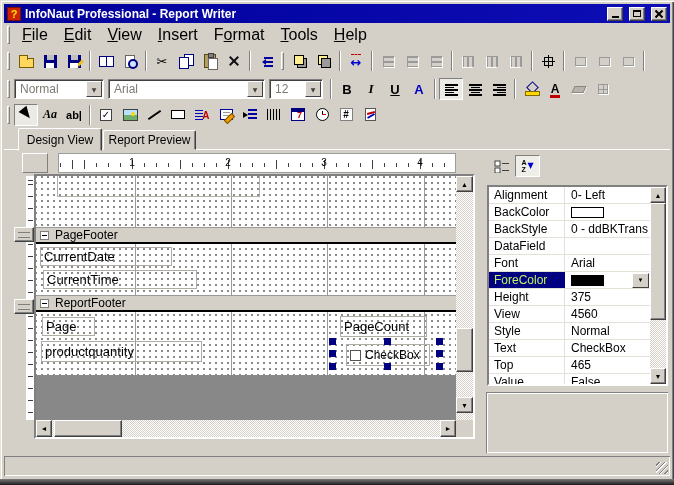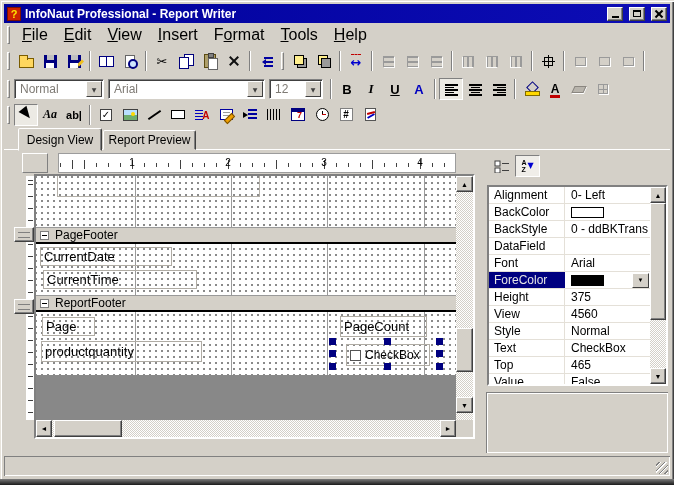--- a/index.html
+++ b/index.html
@@ -146,21 +146,21 @@
 
 .pbtn{position:absolute;width:25px;height:22px;display:flex;align-items:center;justify-content:center;gap:1px}
 .pbtn.press{border:1px solid;border-color:#808080 #fff #fff #808080;background:#f0eee9}
 .azcol{display:flex;flex-direction:column;font-size:7px;font-weight:bold;line-height:7px}
 .azarrow{color:#0000d0;font-size:8px;line-height:8px}
 .pgrid{position:absolute;left:487px;top:185px;width:181px;height:201px;border:2px solid;border-color:#808080 #fff #fff #808080;background:#fff}
 .prows{position:absolute;left:0;top:0;width:161px;height:197px;overflow:hidden}
 .prow{display:flex;height:17px;align-items:center;border-bottom:1px solid #e4e0d8}
 .pname{width:76px;align-self:stretch;display:flex;align-items:center;padding-left:5px;font-size:12px;border-right:1px solid #e4e0d8;white-space:nowrap}
 .pval{flex:1;display:flex;align-items:center;padding-left:6px;font-size:12px;white-space:nowrap;overflow:hidden}
-.prow.sel .pname{background:#000080;color:#e5e5e5;border-right-color:#000080}
+.prow.sel .pname{background:#000080;color:#bef264;border-right-color:#000080}
 .sw{width:33px;height:11px;border:1px solid #000;flex:0 0 auto}
 .sw-white{background:#fff}.sw-black{background:#000}
 .ddbtn{width:17px;height:15px;margin-left:auto;margin-right:1px;background:#d4d0c8;border:1px solid;border-color:#fff #404040 #404040 #fff;display:flex;align-items:center;justify-content:center;font-size:6px;flex:0 0 auto}
 .pscroll{position:absolute;right:0;top:0;width:16px;height:197px}
 .descbox{position:absolute;left:486px;top:392px;width:182px;height:61px;background:#d4d0c8;box-shadow:inset 1px 1px 0 #808080,inset -1px -1px 0 #fff,inset 2px 2px 0 #fff}
 
 .statusbar{position:absolute;left:4px;top:456px;width:666px;height:20px;box-shadow:inset 1px 1px 0 #808080,inset -1px -1px 0 #fff}
 .sgrip{position:absolute;right:2px;bottom:2px;width:12px;height:12px;background:repeating-linear-gradient(135deg,transparent 0 2px,#808080 2px 3px,#fff 3px 4px)}
 .bottomedge{position:absolute;left:0;top:479px;width:674px;height:6px;background:linear-gradient(#7a7a7a,#1a1a1a)}
 </style>

